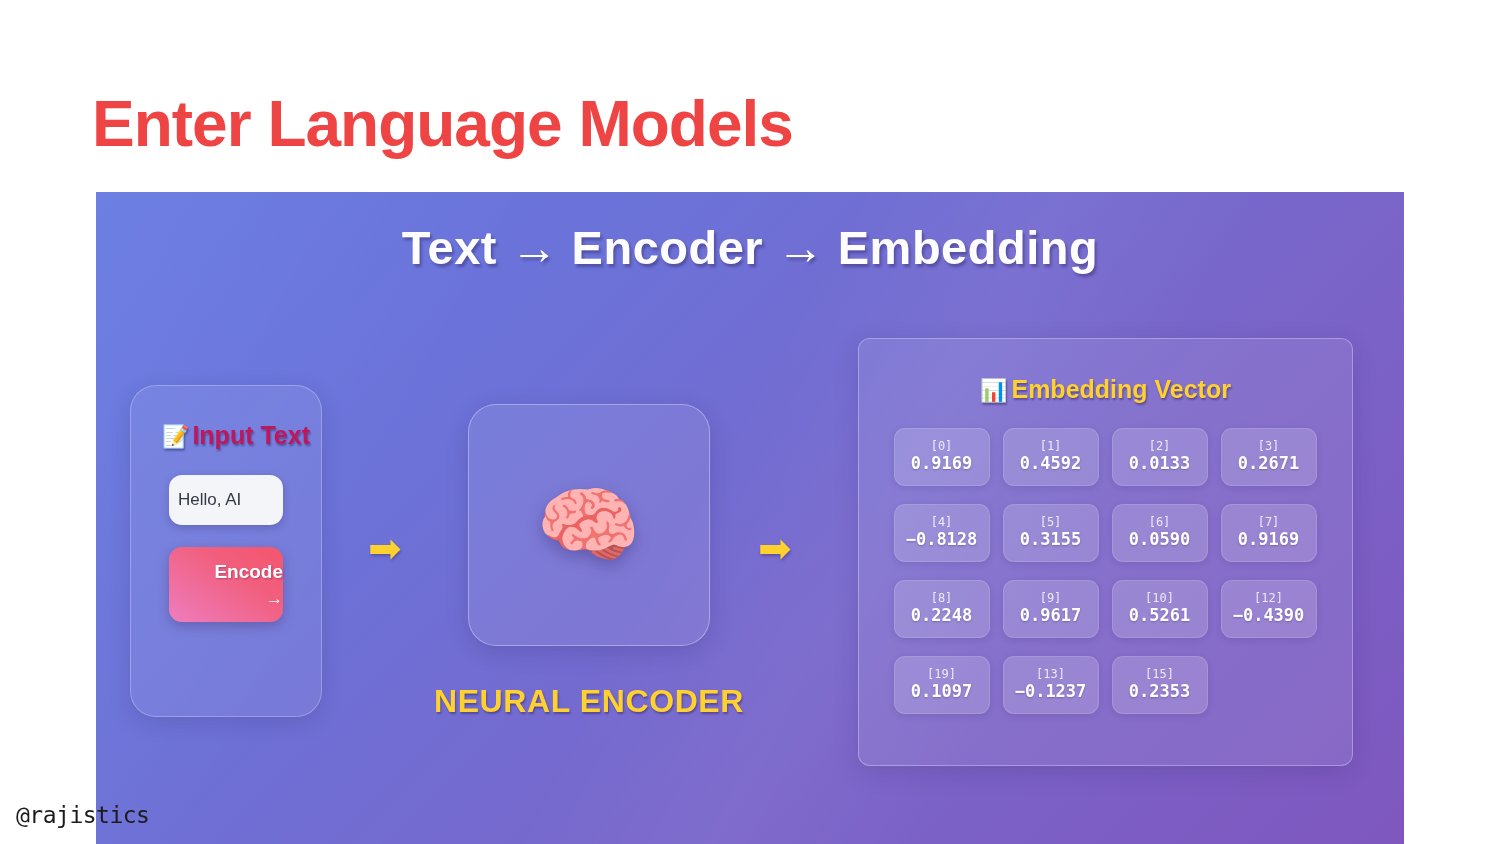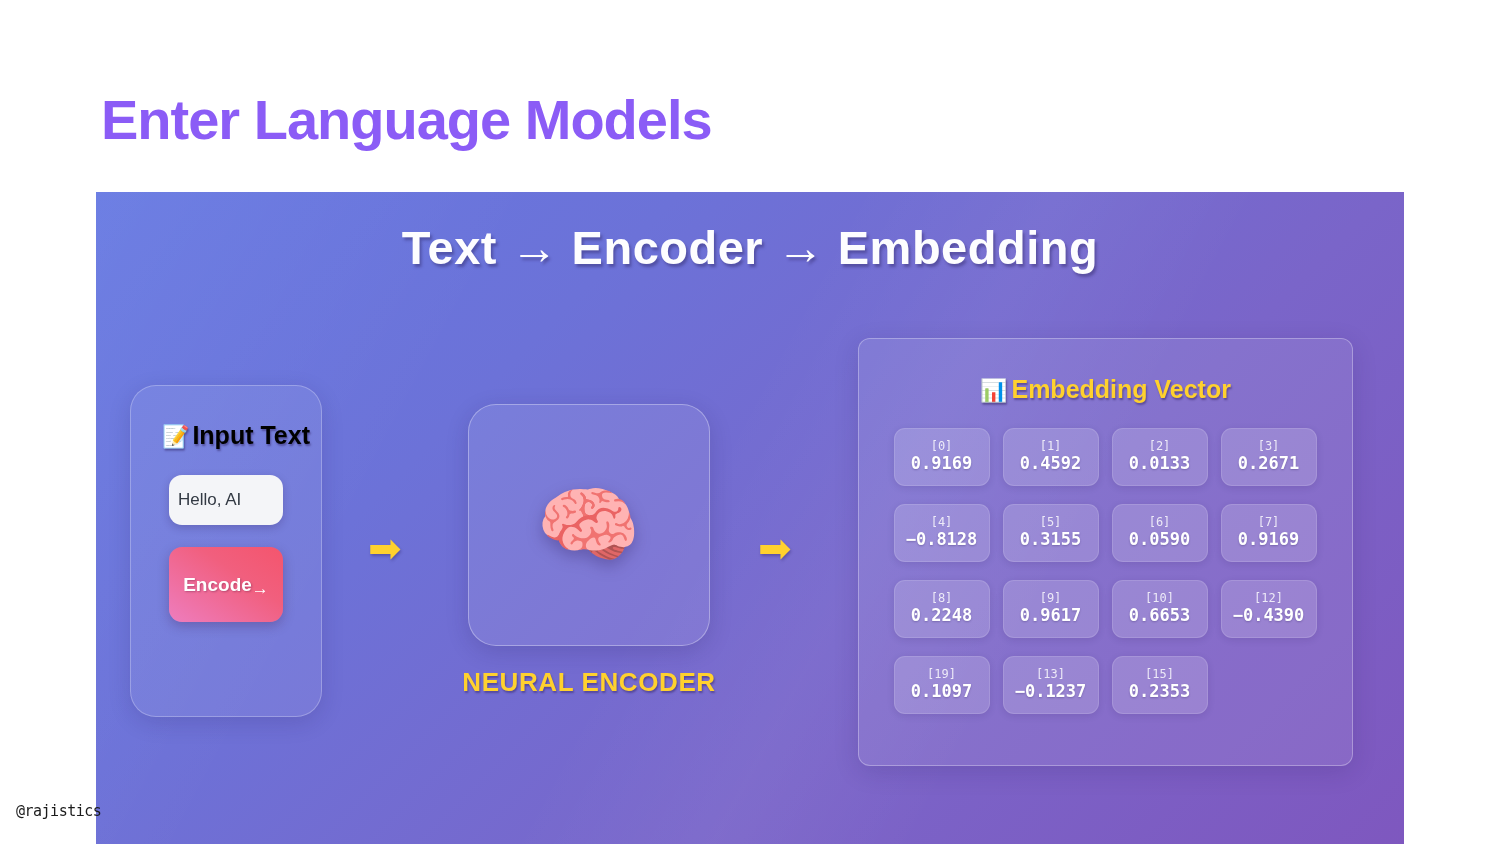--- a/index.html
+++ b/index.html
@@ -11,27 +11,27 @@
     width: 1500px;
     height: 844px;
     overflow: hidden;
     font-family: "Liberation Sans", sans-serif;
     position: relative;
   }
 
   
   .slide-title {
     position: absolute;
-    left: 101px;
+    left: 92px;
     top: 92px;
     font-family: "Liberation Sans", sans-serif;
-    font-size: 56px;
+    font-size: 64px;
     font-weight: bold;
     letter-spacing: -1px;
-    color: #8b5cf6;
+    color: #ef4444;
     line-height: 1;
     white-space: nowrap;
   }
 
   
   .figure {
     position: absolute;
     left: 96px;
     top: 192px;
     width: 1308px;
@@ -93,21 +93,21 @@
     display: flex;
     flex-direction: column;
     align-items: center;
   }
   .input-label {
     margin-top: 33px;
     width: 160px;
     text-align: center;
     font-size: 25px;
     font-weight: bold;
-    color: #000000;
+    color: #be185d;
     line-height: 1.3;
     text-shadow: 1px 2px 2px rgba(40,25,85,0.45);
     margin-left: 20px;
   }
   .input-label .emoji {
     font-size: 22px;
     margin-right: 3px;
   }
   .text-input {
     margin-top: 23px;
@@ -124,22 +124,22 @@
     color: #333a44;
   }
   .encode-btn {
     margin-top: 22px;
     width: 114px;
     height: 75px;
     border-radius: 13px;
     background: linear-gradient(215deg, #f4556d 0%, #f15f7e 38%, #ee7dbe 100%);
     box-shadow: 0 4px 12px rgba(60,20,70,0.28);
     display: flex;
-    flex-direction: row;
-    align-items: center;
+    flex-direction: column;
+    align-items: flex-end;
     justify-content: center;
     border: none;
     cursor: pointer;
     padding: 0;
   }
   .encode-btn .enc-text {
     font-size: 19px;
     font-weight: bold;
     color: #ffffff;
     text-shadow: 1px 1px 2px rgba(90,20,60,0.38);
@@ -185,22 +185,22 @@
     display: flex;
     align-items: center;
     justify-content: center;
   }
   .encoder-box .brain {
     font-size: 84px;
     line-height: 1;
     filter: drop-shadow(0 6px 8px rgba(40,20,80,0.30));
   }
   .encoder-caption {
-    margin-top: 21px;
-    font-size: 26px;
+    margin-top: 37px;
+    font-size: 32px;
     font-weight: bold;
     color: #ffd12e;
     letter-spacing: 0.6px;
     text-shadow: 1px 2px 2px rgba(40,25,85,0.42);
     white-space: nowrap;
   }
 
   
   .embed-panel {
     position: absolute;
@@ -260,21 +260,21 @@
     line-height: 1.25;
     text-shadow: 0 1px 2px rgba(40,25,85,0.30);
   }
 
   
   .watermark {
     position: absolute;
     left: 16px;
     top: 802px;
     font-family: "DejaVu Sans Mono", monospace;
-    font-size: 15px;
+    font-size: 23px;
     color: #1b1b1b;
     letter-spacing: -0.5px;
   }
 </style>
 </head>
 <body>
 
 <div class="slide-title">Enter Language Models</div>
 
 <div class="figure">
@@ -347,21 +347,21 @@
       <div class="vec-cell">
         <div class="vec-idx">[8]</div>
         <div class="vec-val">0.2248</div>
       </div>
       <div class="vec-cell">
         <div class="vec-idx">[9]</div>
         <div class="vec-val">0.9617</div>
       </div>
       <div class="vec-cell">
         <div class="vec-idx">[10]</div>
-        <div class="vec-val">0.6653</div>
+        <div class="vec-val">0.5261</div>
       </div>
       <div class="vec-cell">
         <div class="vec-idx">[12]</div>
         <div class="vec-val">−0.4390</div>
       </div>
       <div class="vec-cell">
         <div class="vec-idx">[19]</div>
         <div class="vec-val">0.1097</div>
       </div>
       <div class="vec-cell">

